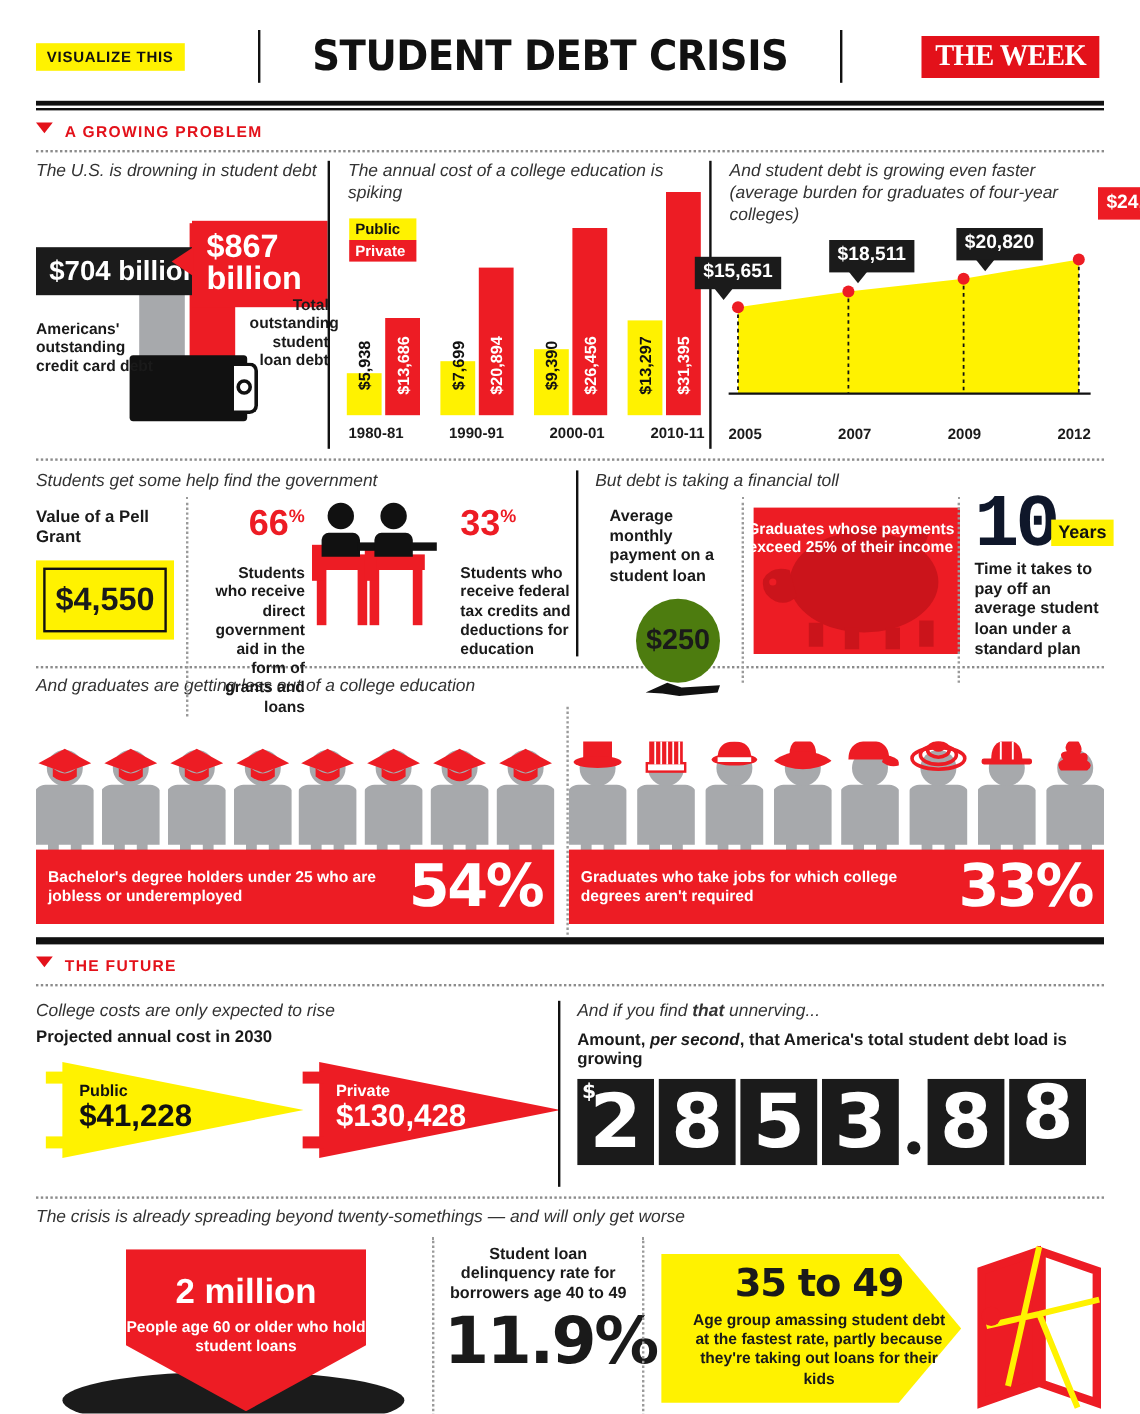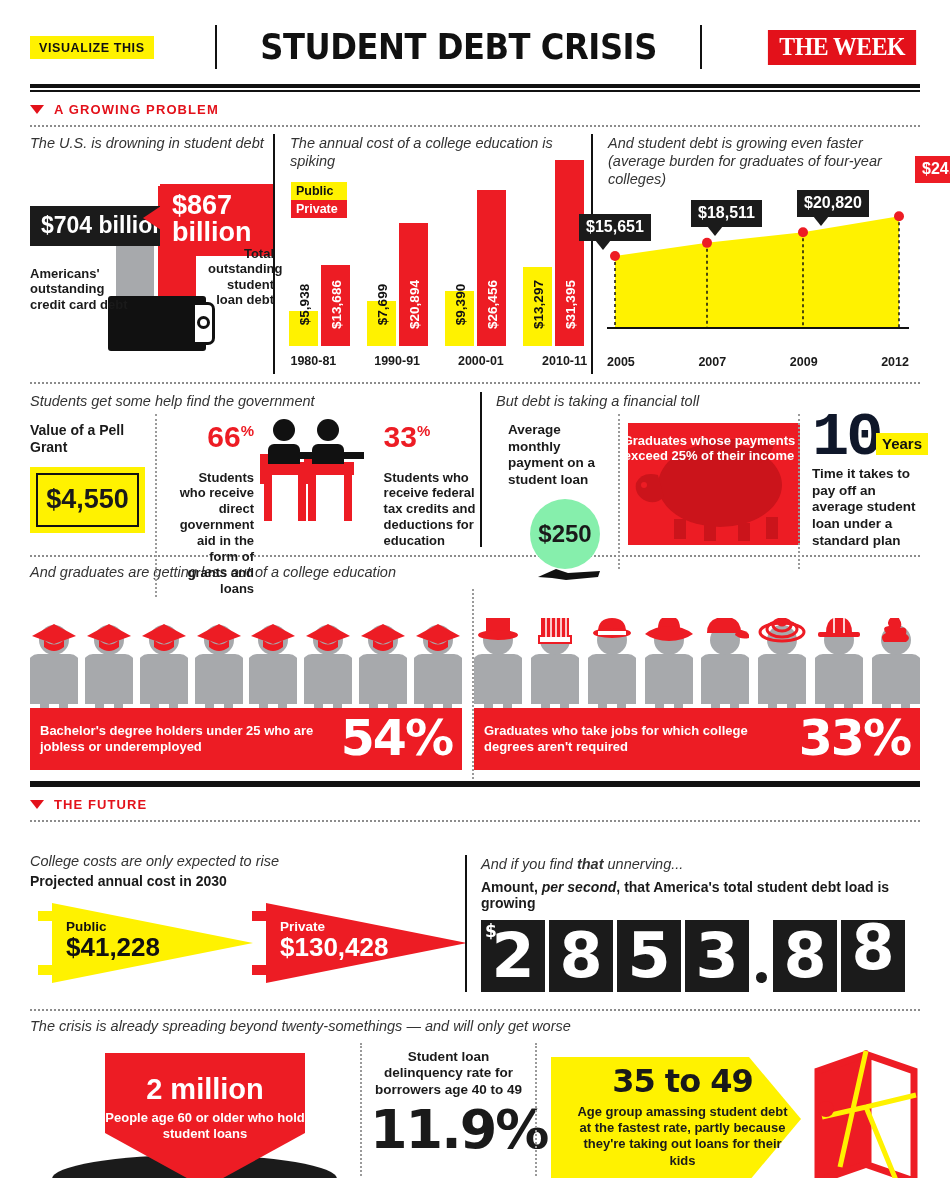--- a/index.html
+++ b/index.html
@@ -32,21 +32,21 @@
     font-weight: bold; font-size: 25px; letter-spacing: -0.5px;
     padding: 3px 12px 4px 12px; transform: scaleX(0.95);
   }
 
   
   .double-rule { margin-top: 12px; }
   .double-rule .thick { height: 4px; background: #111; }
   .double-rule .gap { height: 2px; }
   .double-rule .thin { height: 1.5px; background: #111; }
 
-  .sec-head { display: flex; align-items: center; gap: 10px; margin-top: 10px; }
+  .sec-head { display: flex; align-items: flex-start; gap: 10px; margin-top: 10px; }
   .tri-down {
     width: 0; height: 0; border-left: 7px solid transparent;
     border-right: 7px solid transparent; border-top: 9px solid #E3111A;
   }
   .sec-head .lbl {
     color: #E3111A; font-weight: bold; font-size: 13px; letter-spacing: 1.1px;
   }
   .dotted { border-top: 2px dotted #8c8c8c; margin-top: 8px; }
   .vdotted { border-left: 2px dotted #9a9a9a; }
   .vsolid { border-left: 2px solid #111; }
@@ -147,21 +147,21 @@
   .stat33 { width: 112px; padding: 8px 0 0 10px; }
   .bigpct { color: #ED1C24; font-weight: bold; font-size: 30px; line-height: 1; }
   .bigpct sup { font-size: 15px; }
   .statcap { font-weight: bold; font-size: 13px; line-height: 1.22; margin-top: 18px; }
 
   .figs2 { width: 118px; position: relative; }
 
   .avgpay { width: 122px; padding: 8px 10px 0 12px; }
   .avgpay .t { font-weight: bold; font-size: 13.5px; line-height: 1.25; }
   .coin {
-    width: 70px; height: 70px; border-radius: 50%; background: #86efac;
+    width: 70px; height: 70px; border-radius: 50%; background: #4d7c0f;
     display: flex; align-items: center; justify-content: center;
     font-weight: bold; font-size: 24px; margin: 10px 0 0 22px; position: relative;
   }
   .hand { position: absolute; left: 8px; bottom: -12px; width: 62px; height: 14px; }
 
   .piggy { width: 180px; position: relative; }
   .piggy-box { position: absolute; left: 8px; top: 9px; width: 172px; height: 122px; background: #ED1C24; overflow: hidden; }
   .piggy-txt { position: absolute; left: 0; right: 0; top: 16px; text-align: center; color: #fff; }
   .piggy-txt .n { font-weight: bold; font-size: 33px; line-height: 1; }
   .piggy-txt .c { font-weight: bold; font-size: 13px; line-height: 1.2; margin-top: 3px; }
@@ -185,21 +185,21 @@
   .people { position: absolute; left: 0; right: 0; bottom: 9px; height: 152px; display: flex; justify-content: space-between; }
   .band {
     position: absolute; left: 0; right: 0; bottom: 9px; height: 62px; background: #ED1C24;
     display: flex; align-items: center; justify-content: space-between; padding: 0 10px;
   }
   .band .cap { color: #fff; font-weight: bold; font-size: 13px; line-height: 1.24; }
   .band .pct { color: #fff; font-family: "DejaVu Sans", sans-serif; font-weight: bold; font-size: 49px; line-height: 1; letter-spacing: -2px; }
   .blackbar { height: 6px; background: #111; margin-top: 2px; }
 
   
-  .row4 { display: flex; margin-top: 24px; height: 155px; align-items: center; }
+  .row4 { display: flex; margin-top: 12px; height: 155px; }
   .r4a { width: 435px; position: relative; }
   .r4b { flex: 1; padding-left: 14px; position: relative; }
   .r4a .lbl2 { font-weight: bold; font-size: 14px; margin-top: 3px; }
   .pennants { position: relative; height: 100px; margin-top: 6px; }
   .pennant { position: absolute; top: 4px; }
   .pennant .flag { width: 215px; height: 88px; }
   .pennant .txt { position: absolute; left: 28px; top: 20px; }
   .pennant .kind { font-weight: bold; font-size: 13.5px; }
   .pennant .amt { font-weight: bold; font-size: 26px; line-height: 1.05; }
   .pn-pub { left: 8px; } .pn-pub .kind, .pn-pub .amt { color: #111; }

